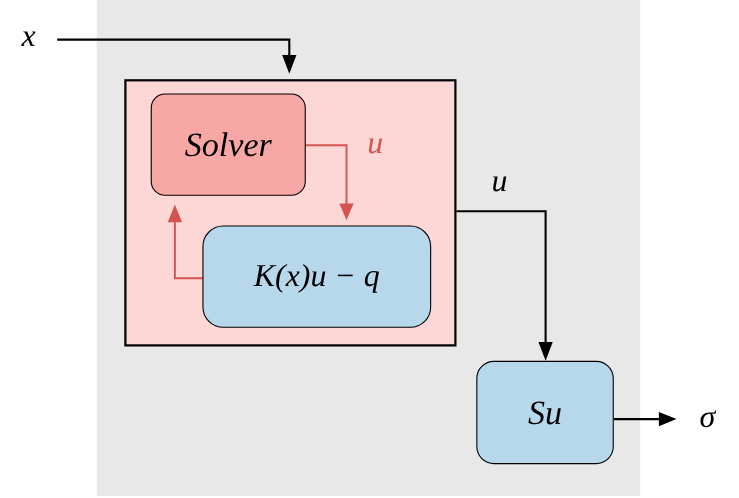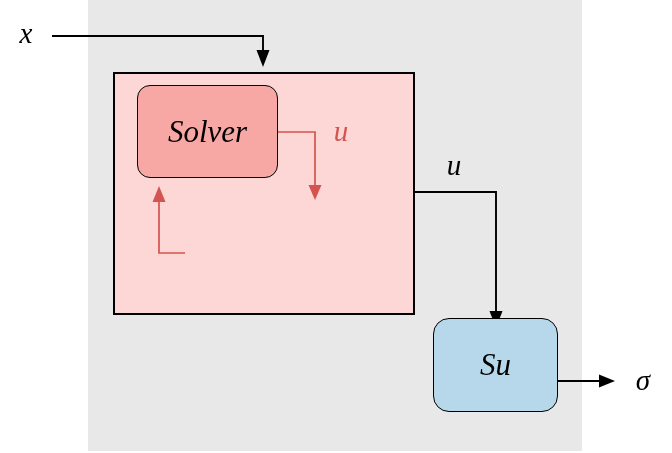--- a/index.html
+++ b/index.html
@@ -54,21 +54,21 @@
   }
   .node-residual {
     left: 184px; top: 205px;
     width: 208px; height: 93px;
     background: var(--blue-fill);
     border-radius: 19px;
     font-size: 29px;
     font-style: italic;
   }
   .node-stress {
-    left: 433px; top: 318px;
+    left: 433px; top: 328px;
     width: 125px; height: 94px;
     background: var(--blue-fill);
     border-radius: 16px;
     font-size: 31px;
     font-style: italic;
   }
   .math-label {
     position: absolute;
     transform: translate(-50%, -50%);
     font-style: italic;
@@ -121,20 +121,23 @@
     <g>
       <path class="wire-red" d="M185 253 H159 V201"></path>
       <polygon class="head-red" points="152.5,202 165.5,202 159,186"></polygon>
     </g>
   </svg>
 
   <div class="node node-solver">
     <span>Solver</span>
   </div>
 
+  <div class="node node-residual">
+    <span>K(x)u − q</span>
+  </div>
 
   <div class="node node-stress">
     <span>Su</span>
   </div>
 
   <div class="math-label label-x">x</div>
   <div class="math-label label-u-red">u</div>
   <div class="math-label label-u-out">u</div>
   <div class="math-label label-sigma">σ</div>
 

